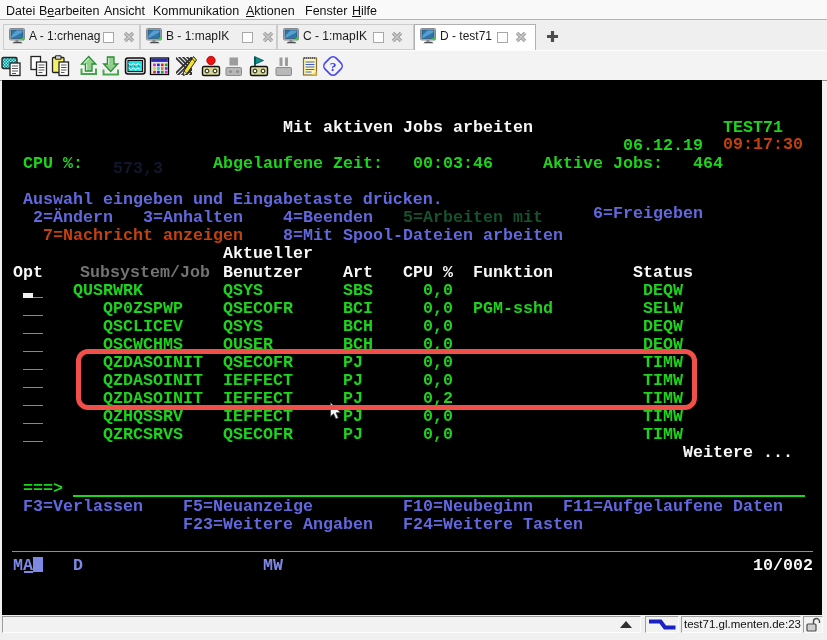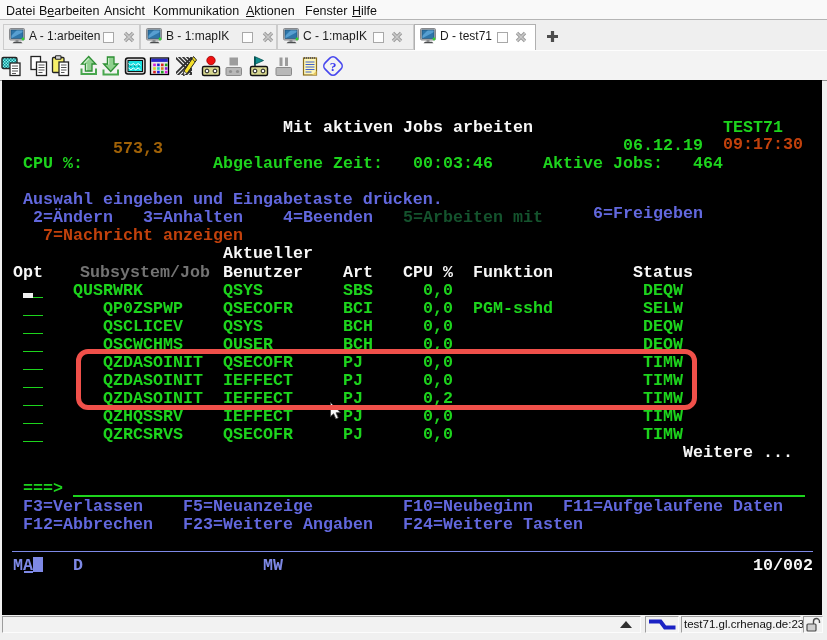--- a/index.html
+++ b/index.html
@@ -32,21 +32,21 @@
 <div style="position:absolute;left:3px;top:24px;width:137px;height:26px;background:#efefef;border:1px solid #cccccc;border-bottom:none;border-bottom:1px solid #cccccc;box-sizing:border-box"></div>
 <svg style="position:absolute;left:9px;top:28px" width="17" height="16" viewBox="0 0 17 16">
 <rect x="0.5" y="0.5" width="15" height="11.5" rx="1.2" fill="#b9babc" stroke="#87898c"></rect>
 <rect x="2" y="2" width="12" height="8.5" fill="#2e75a8"></rect>
 <path d="M2,10.5 L2,8 L8,2 L14,2 L14,4 Z" fill="#5ea7d8" opacity="0.85"></path>
 <rect x="2" y="2" width="12" height="8.5" fill="none" stroke="#1a4a70" stroke-width="0.6"></rect>
 <circle cx="14" cy="11" r="1.4" fill="#30d030"></circle>
 <rect x="6.5" y="12" width="3" height="1.8" fill="#8a8c8e"></rect>
 <path d="M3.5,15.3 L13.5,15.3 L12,13.8 L5,13.8 Z" fill="#4a4c4e"></path>
 </svg>
-<span style="position:absolute;left:29px;top:29px;font-size:12px;color:#1c1c1c">A - 1:arbeiten</span>
+<span style="position:absolute;left:29px;top:29px;font-size:12px;color:#1c1c1c">A - 1:crhenag</span>
 <div style="position:absolute;left:103px;top:32px;width:9px;height:9px;border:1px solid #a8a8a8;background:#fdfdfd"></div>
 <svg style="position:absolute;left:123px;top:31px" width="12" height="12" viewBox="0 0 12 12">
 <path d="M2,2 L10,10 M10,2 L2,10" stroke="#9a9a9a" stroke-width="3.4"></path>
 <path d="M2,2 L10,10 M10,2 L2,10" stroke="#c9c9c9" stroke-width="1.6"></path>
 </svg>
 <div style="position:absolute;left:140px;top:24px;width:137px;height:26px;background:#efefef;border:1px solid #cccccc;border-bottom:none;border-bottom:1px solid #cccccc;box-sizing:border-box"></div>
 <svg style="position:absolute;left:146px;top:28px" width="17" height="16" viewBox="0 0 17 16">
 <rect x="0.5" y="0.5" width="15" height="11.5" rx="1.2" fill="#b9babc" stroke="#87898c"></rect>
 <rect x="2" y="2" width="12" height="8.5" fill="#2e75a8"></rect>
 <path d="M2,10.5 L2,8 L8,2 L14,2 L14,4 Z" fill="#5ea7d8" opacity="0.85"></path>
@@ -207,32 +207,33 @@
     </svg>
 <svg style="position:absolute;left:321.5px;top:55px" width="23" height="23" viewBox="0 0 23 23">
       <rect x="3.2" y="3.2" width="15.6" height="15.6" rx="4.5" transform="rotate(45 11 11)" fill="none" stroke="#4646ee" stroke-width="1.6"></rect>
       <text x="11" y="16" font-family="Liberation Serif,serif" font-size="13.5" font-weight="bold" fill="#3a3aee" text-anchor="middle">?</text>
     </svg>
 <span class="t" style="left:283.0px;top:119.3px;color:#f7f7f7">Mit aktiven Jobs arbeiten</span>
 <span class="t" style="left:723.0px;top:119.3px;color:#1dd41d">TEST71</span>
 <span class="t" style="left:623.0px;top:137.3px;color:#1dd41d">06.12.19</span>
 <span class="t" style="left:723.0px;top:136px;color:#c2410c">09:17:30</span>
 <span class="t" style="left:23.0px;top:155.3px;color:#1dd41d">CPU %:</span>
-<span class="t" style="left:113.0px;top:140px;color:#a16207">573,3</span>
+<span class="t" style="left:113.0px;top:160px;color:#0f172a">573,3</span>
 <span class="t" style="left:213.0px;top:155.3px;color:#1dd41d">Abgelaufene Zeit:</span>
 <span class="t" style="left:413.0px;top:155.3px;color:#1dd41d">00:03:46</span>
 <span class="t" style="left:543.0px;top:155.3px;color:#1dd41d">Aktive Jobs:</span>
 <span class="t" style="left:693.0px;top:155.3px;color:#1dd41d">464</span>
 <span class="t" style="left:23.0px;top:191.4px;color:#6268de">Auswahl eingeben und Eingabetaste drücken.</span>
 <span class="t" style="left:33.0px;top:209.4px;color:#6268de">2=Ändern</span>
 <span class="t" style="left:143.0px;top:209.4px;color:#6268de">3=Anhalten</span>
 <span class="t" style="left:283.0px;top:209.4px;color:#6268de">4=Beenden</span>
 <span class="t" style="left:403.0px;top:209.4px;color:#14532d">5=Arbeiten mit</span>
 <span class="t" style="left:593.0px;top:205px;color:#6268de">6=Freigeben</span>
 <span class="t" style="left:43.0px;top:227.4px;color:#c2410c">7=Nachricht anzeigen</span>
+<span class="t" style="left:283.0px;top:227.4px;color:#6268de">8=Mit Spool-Dateien arbeiten</span>
 <span class="t" style="left:223.0px;top:245.4px;color:#f7f7f7">Aktueller</span>
 <span class="t" style="left:13.0px;top:263.5px;color:#f7f7f7">Opt</span>
 <span class="t" style="left:80px;top:263.5px;color:#737373">Subsystem/Job</span>
 <span class="t" style="left:223.0px;top:263.5px;color:#f7f7f7">Benutzer</span>
 <span class="t" style="left:343.0px;top:263.5px;color:#f7f7f7">Art</span>
 <span class="t" style="left:403.0px;top:263.5px;color:#f7f7f7">CPU %</span>
 <span class="t" style="left:473.0px;top:263.5px;color:#f7f7f7">Funktion</span>
 <span class="t" style="left:633.0px;top:263.5px;color:#f7f7f7">Status</span>
 <span class="t" style="left:73.0px;top:281.5px;color:#1dd41d">QUSRWRK</span>
 <span class="t" style="left:223.0px;top:281.5px;color:#1dd41d">QSYS</span>
@@ -279,21 +280,20 @@
 <span class="t" style="left:223.0px;top:425.6px;color:#1dd41d">QSECOFR</span>
 <span class="t" style="left:343.0px;top:425.6px;color:#1dd41d">PJ</span>
 <span class="t" style="left:423.0px;top:425.6px;color:#1dd41d">0,0</span>
 <span class="t" style="left:643.0px;top:425.6px;color:#1dd41d">TIMW</span>
 <span class="t" style="left:683.0px;top:443.7px;color:#f7f7f7">Weitere ...</span>
 <span class="t" style="left:23.0px;top:479.7px;color:#1dd41d">===&gt;</span>
 <span class="t" style="left:23.0px;top:497.7px;color:#6268de">F3=Verlassen</span>
 <span class="t" style="left:183.0px;top:497.7px;color:#6268de">F5=Neuanzeige</span>
 <span class="t" style="left:403.0px;top:497.7px;color:#6268de">F10=Neubeginn</span>
 <span class="t" style="left:563.0px;top:497.7px;color:#6268de">F11=Aufgelaufene Daten</span>
-<span class="t" style="left:23.0px;top:515.7px;color:#6268de">F12=Abbrechen</span>
 <span class="t" style="left:183.0px;top:515.7px;color:#6268de">F23=Weitere Angaben</span>
 <span class="t" style="left:403.0px;top:515.7px;color:#6268de">F24=Weitere Tasten</span>
 <div style="position:absolute;left:23px;top:296.7px;width:20px;height:1.7px;background:#1dd41d"></div>
 <div style="position:absolute;left:23px;top:314.7px;width:20px;height:1.7px;background:#1dd41d"></div>
 <div style="position:absolute;left:23px;top:332.7px;width:20px;height:1.7px;background:#1dd41d"></div>
 <div style="position:absolute;left:23px;top:350.7px;width:20px;height:1.7px;background:#1dd41d"></div>
 <div style="position:absolute;left:23px;top:368.8px;width:20px;height:1.7px;background:#1dd41d"></div>
 <div style="position:absolute;left:23px;top:386.8px;width:20px;height:1.7px;background:#1dd41d"></div>
 <div style="position:absolute;left:23px;top:404.8px;width:20px;height:1.7px;background:#1dd41d"></div>
 <div style="position:absolute;left:23px;top:422.8px;width:20px;height:1.7px;background:#1dd41d"></div>
@@ -310,18 +310,18 @@
     <svg style="position:absolute;left:329.5px;top:402px;z-index:5" width="12" height="18" viewBox="0 0 12 18">
       <polygon points="0.5,0.5 0.5,14.6 3.6,11.8 5.9,16.9 8.3,15.8 6.0,10.8 10.4,10.6" fill="#f8f8f8" stroke="#404040" stroke-width="0.8"></polygon>
     </svg>
     <div style="position:absolute;left:76px;top:348.5px;width:611px;height:51px;border:5px solid #f0504a;border-radius:12px;z-index:6"></div>
 <div style="position:absolute;left:2px;top:616px;width:639px;height:17px;background:#f2f2f2;border-top:1px solid #9d9d9d;border-left:1px solid #9d9d9d;border-bottom:1px solid #fcfcfc;border-right:1px solid #fcfcfc;box-sizing:border-box"></div>
 <div style="position:absolute;left:620px;top:620.5px;width:0;height:0;border-left:6.5px solid transparent;border-right:6.5px solid transparent;border-bottom:7px solid #303030"></div>
 <div style="position:absolute;left:645px;top:616px;width:34px;height:17px;background:#f2f2f2;border-top:1px solid #9d9d9d;border-left:1px solid #9d9d9d;border-bottom:1px solid #fcfcfc;border-right:1px solid #fcfcfc;box-sizing:border-box"><svg width="32" height="15" viewBox="0 0 32 15">
         <path d="M3,4.5 H14.5 L19,10.5 H29.5" stroke="#1b22c4" stroke-width="4" fill="none"></path>
       </svg></div>
 <div style="position:absolute;left:681px;top:616px;width:120px;height:17px;background:#f2f2f2;border-top:1px solid #9d9d9d;border-left:1px solid #9d9d9d;border-bottom:1px solid #fcfcfc;border-right:1px solid #fcfcfc;box-sizing:border-box">
-      <span style="position:absolute;left:2px;top:1px;font-size:11.5px;color:#111;white-space:nowrap">test71.gl.crhenag.de:23</span>
+      <span style="position:absolute;left:2px;top:1px;font-size:11.5px;color:#111;white-space:nowrap">test71.gl.menten.de:23</span>
     </div>
 <div style="position:absolute;left:803px;top:616px;width:20px;height:17px;background:#f2f2f2;border-top:1px solid #9d9d9d;border-left:1px solid #9d9d9d;border-bottom:1px solid #fcfcfc;border-right:1px solid #fcfcfc;box-sizing:border-box"><svg width="18" height="15" viewBox="0 0 18 15">
         <rect x="3" y="7" width="9" height="7" rx="1" fill="#cfcfcf" stroke="#4a4a4a" stroke-width="1.2"></rect>
         <path d="M9.5,7 V4.5 a3,3 0 0 1 6,0 V6" fill="none" stroke="#4a4a4a" stroke-width="1.4"></path>
       </svg></div>
 </div>
 </body></html>

